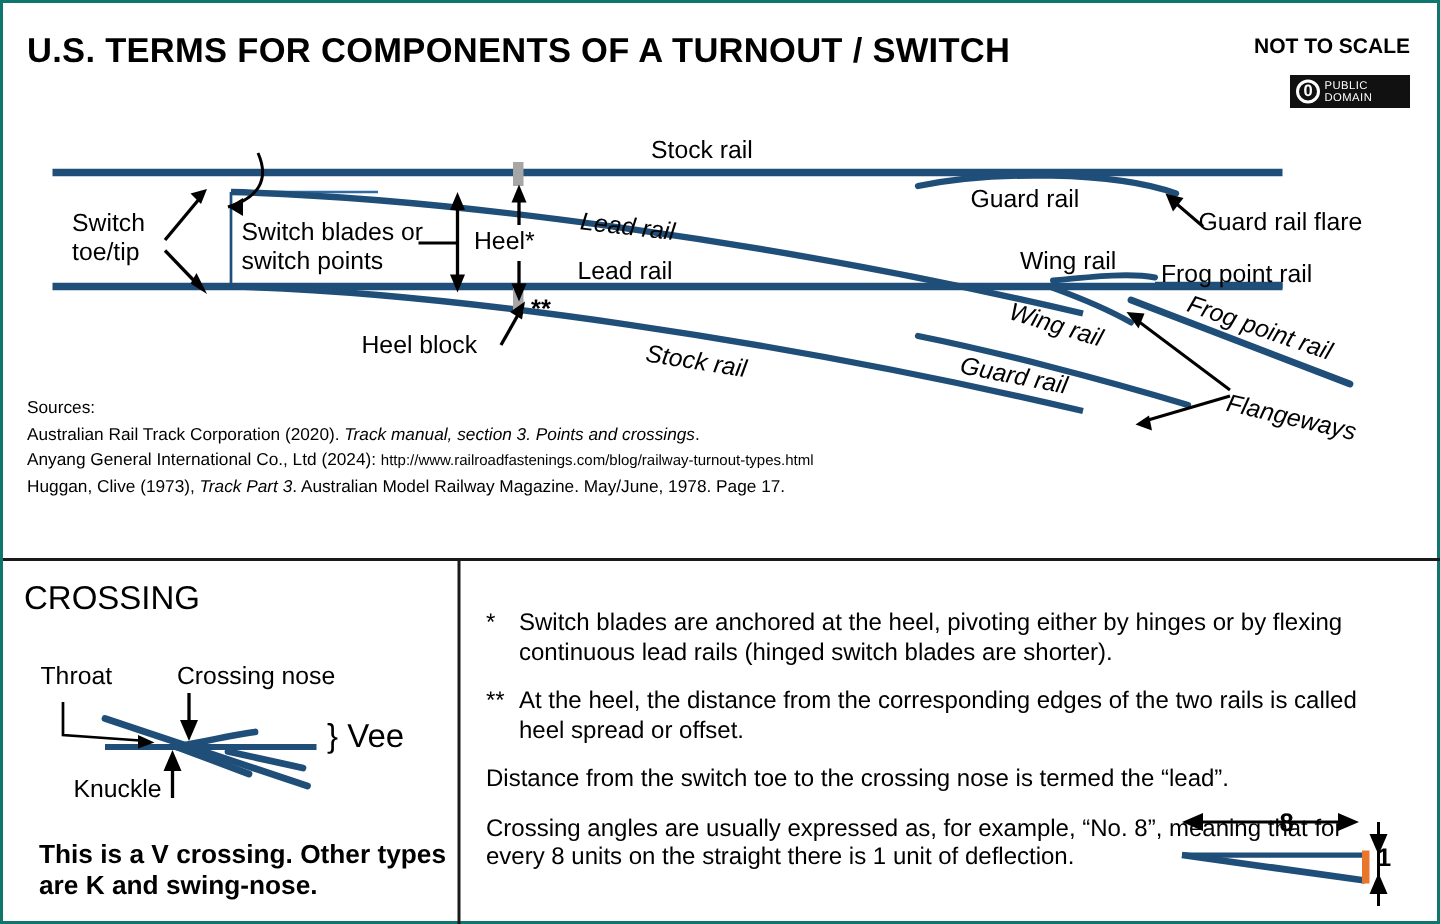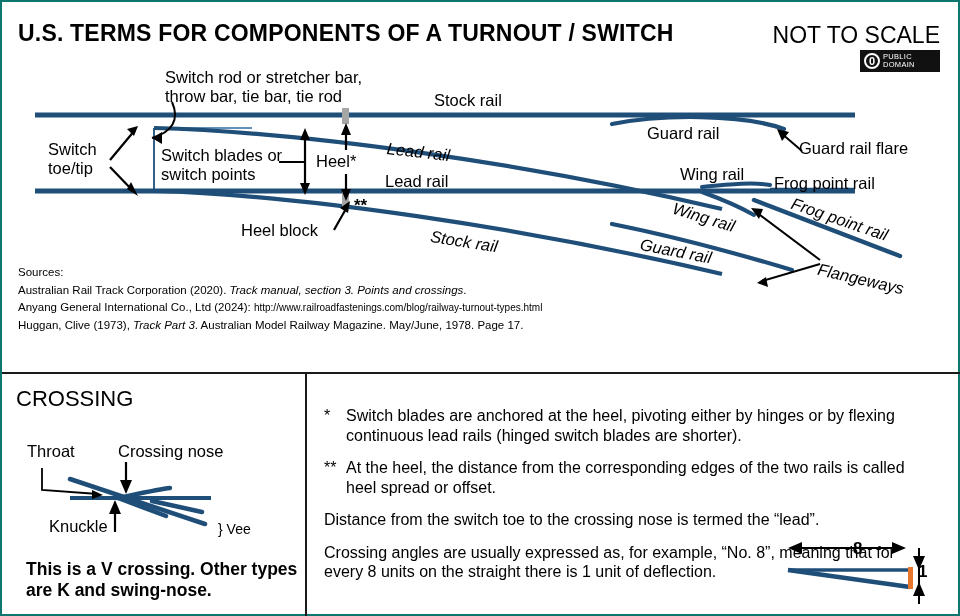--- a/index.html
+++ b/index.html
@@ -20,21 +20,21 @@
   .abs{position:absolute;}
 
   
   #title{
     left:16px; top:18px;
     font-size:23px; font-weight:700; letter-spacing:.2px;
     white-space:nowrap;
   }
   #not-to-scale{
     right:18px; top:20px;
-    font-size:23px; font-weight:400;
+    font-size:14px; font-weight:700;
     white-space:nowrap;
   }
   #pd-badge{
     right:18px; top:48px;
     width:80px;height:22px;
     background:#111;
     border:1px solid #111;
     display:flex;align-items:center;
     box-sizing:border-box;
     padding:2px 3px;
@@ -182,22 +182,20 @@
 
     <line x1="800" y1="149" x2="779" y2="131" stroke="#000" stroke-width="2"></line>
     <polygon points="775,127 780,139 787,130" fill="#000"></polygon>
 
     <line x1="818" y1="258" x2="754" y2="210" stroke="#000" stroke-width="2"></line>
     <polygon points="749,206 757,217 761,207" fill="#000"></polygon>
     <line x1="818" y1="262" x2="760" y2="279" stroke="#000" stroke-width="2"></line>
     <polygon points="755,281 766,285 764,275" fill="#000"></polygon>
   </svg>
 
-  <div class="abs dlabel" style="left: 163px; top: 66px; white-space: pre;">Switch rod or stretcher bar,
-throw bar, tie bar, tie rod</div>
   <div class="abs dlabel" style="left:432px;top:89px;">Stock rail</div>
   <div class="abs dlabel" style="left: 46px; top: 138px; text-align: left; white-space: pre;">Switch
 toe/tip</div>
   <div class="abs dlabel" style="left: 159px; top: 144px; white-space: pre;">Switch blades or
 switch points</div>
   <div class="abs dlabel" style="left:314px;top:150px;">Heel*</div>
   <div class="abs dlabel" style="left:239px;top:219px;">Heel block</div>
   <div class="abs dlabel" style="left:352px;top:194px;font-weight:700;font-size:17px;">**</div>
 
   <div class="abs dlabel ital rot" style="left:386px;top:137px;transform:rotate(6.5deg);">Lead rail</div>
@@ -248,21 +246,21 @@
     <line x1="124" y1="90" x2="124" y2="112" stroke="#000" stroke-width="2.2"></line>
     <polygon points="124,122 118,108 130,108" fill="#000"></polygon>
 
     <line x1="113" y1="160" x2="113" y2="140" stroke="#000" stroke-width="2.2"></line>
     <polygon points="113,128 107,142 119,142" fill="#000"></polygon>
   </svg>
 
   <div class="abs cx-label" style="left:25px;top:440px;">Throat</div>
   <div class="abs cx-label" style="left:116px;top:440px;">Crossing nose</div>
   <div class="abs cx-label" style="left:47px;top:515px;">Knuckle</div>
-  <div class="abs cx-label" style="left:216px;top:519px;font-size:14px;text-align:center;">} Vee</div>
+  <div class="abs cx-label" style="left:216px;top:476px;font-size:22px;text-align:center;">} Vee</div>
 
   <div class="abs" id="crossing-foot" style="white-space: pre;">This is a V crossing. Other types
 are K and swing-nose.</div>
 
   <div class="abs" id="notes">
     <div class="note">
       <span class="mk">*</span>
       <span class="bd">Switch blades are anchored at the heel, pivoting either by hinges or by flexing continuous lead rails (hinged switch blades are shorter).</span>
     </div>
     <div class="note">

